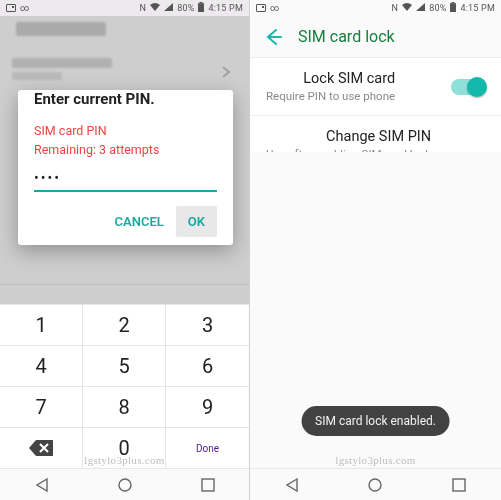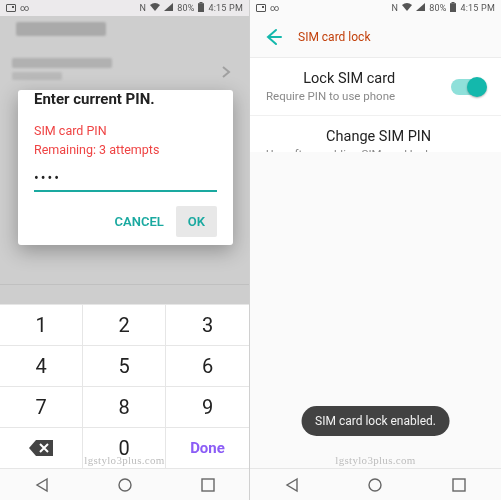--- a/index.html
+++ b/index.html
@@ -32,31 +32,31 @@
   .dialog .line { font-size:12.5px; color:#ef4444; line-height:1.5; }
   .dialog .pin-field { margin-top:8px; border-bottom:2px solid #1aa9a0; padding:2px 0 4px 0; font-size:14px; letter-spacing:2px; color:#222; min-height:18px; }
   .dialog-actions { display:flex; justify-content:flex-end; margin-top:14px; }
   .dialog-actions button { border:none; background:transparent; font-size:13px; font-weight:600; color:#1aa9a0; padding:8px 12px; cursor:pointer; }
   .dialog-actions button.primary { background:#e8e8e8; border-radius:2px; }
 
   
   .keypad { position:absolute; left:0; right:0; bottom:32px; top:304px; background:#fff; display:grid; grid-template-columns:repeat(3,1fr); grid-template-rows:repeat(4,1fr); }
   .key { display:flex; align-items:center; justify-content:center; border-top:1px solid #e6e6e6; border-right:1px solid #e6e6e6; font-size:20px; color:#222; cursor:pointer; }
   .key:nth-child(3n){ border-right:none;}
-  .key.done { color:#8b5cf6; font-size:15px; font-weight:700; }
+  .key.done { color:#4c1d95; font-size:10px; font-weight:400; }
   .key.backspace svg { width:26px; height:18px; }
 
   
   .navbar { position:absolute; left:0; right:0; bottom:0; height:32px; display:flex; align-items:center; justify-content:space-around; background:#fafafa; border-top:1px solid #e6e6e6; }
   .nav-btn { width:18px; height:18px; display:flex; align-items:center; justify-content:center; }
   .watermark { position:absolute; bottom:34px; left:50%; transform:translateX(-50%); font-size:11px; color:#bdbdbd; letter-spacing:0.3px; pointer-events:none; font-family: Georgia, serif;}
 
   
   .appbar { display:flex; align-items:center; gap:16px; height:42px; padding:0 14px; border-bottom:1px solid #ececec; background:#fafafa; }
-  .appbar .title { font-size:12px; color:#c2410c; }
+  .appbar .title { font-size:16px; color:#15803d; }
   .back-arrow { width:18px; height:18px; }
 
   .settings-list { background:#fff; }
   .setting-item { padding:12px 16px 12px 16px; border-bottom:1px solid #f0f0f0; display:flex; justify-content:space-between; align-items:center; gap:12px;text-align:right; }
   .setting-item .txt .primary-txt { font-size:14.5px; color:#222; margin-bottom:2px;}
   .setting-item .txt .secondary-txt { font-size:11.5px; color:#8a8a8a; }
   .toggle { width:34px; height:16px; border-radius:10px; background:#8fe0da; position:relative; cursor:pointer; }
   .toggle:after { content:""; position:absolute; right:-2px; top:-2px; width:20px; height:20px; background:#14b8ac; border-radius:50%; box-shadow:0 1px 2px rgba(0,0,0,0.3); }
 
   .toast { position:absolute; bottom:64px; left:50%; transform:translateX(-50%); background:#424242; color:#f2f2f2; font-size:12px; padding:8px 14px; border-radius:16px; white-space:nowrap; }

